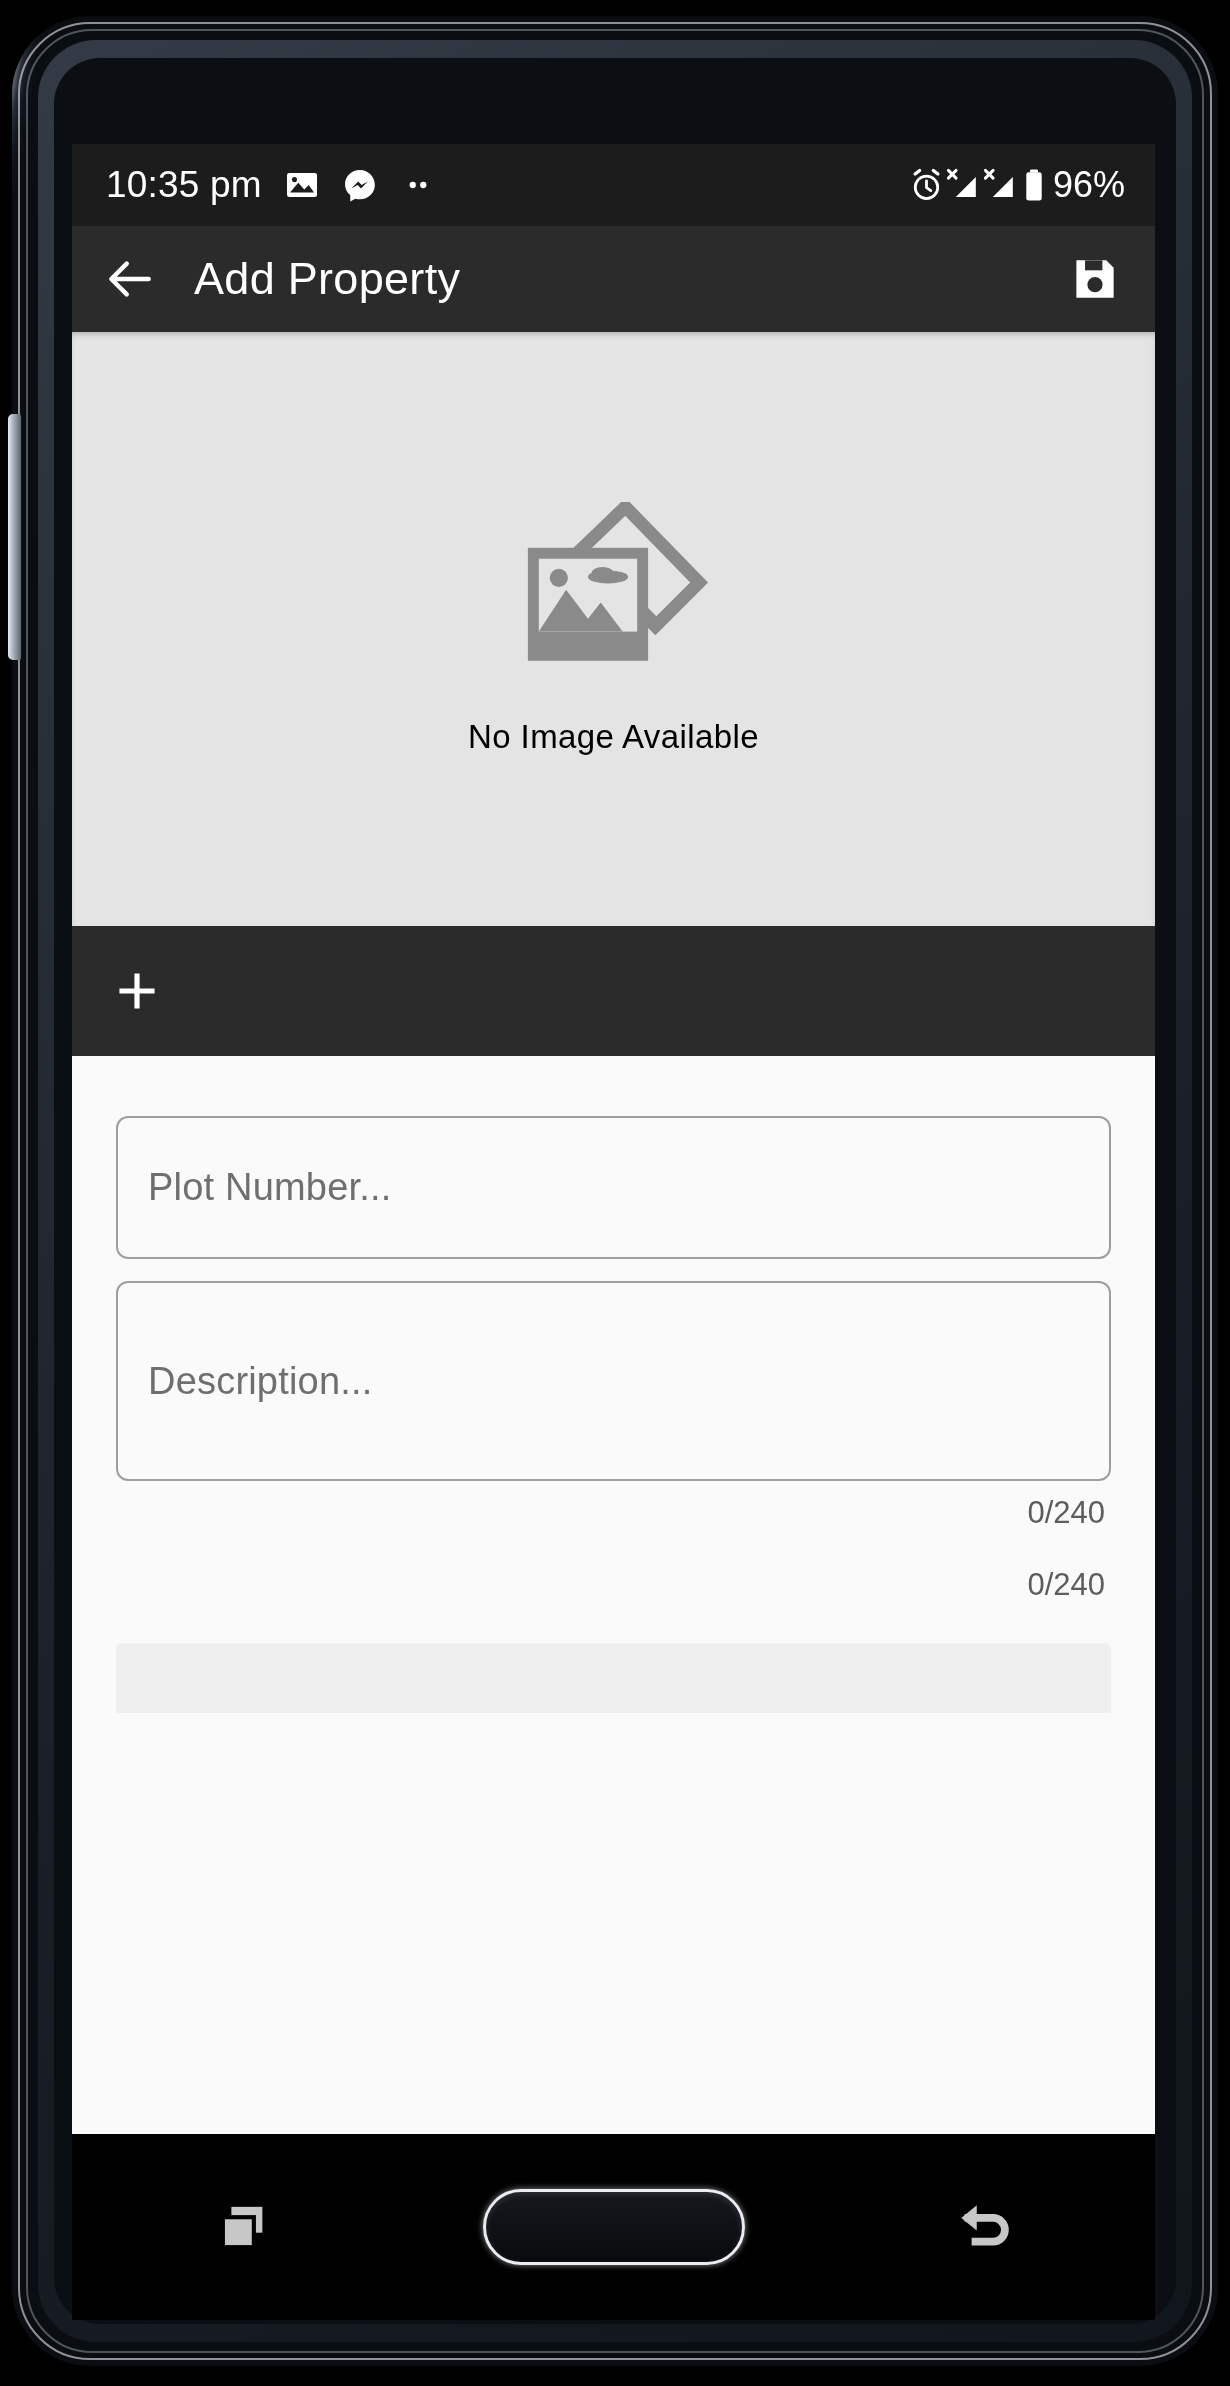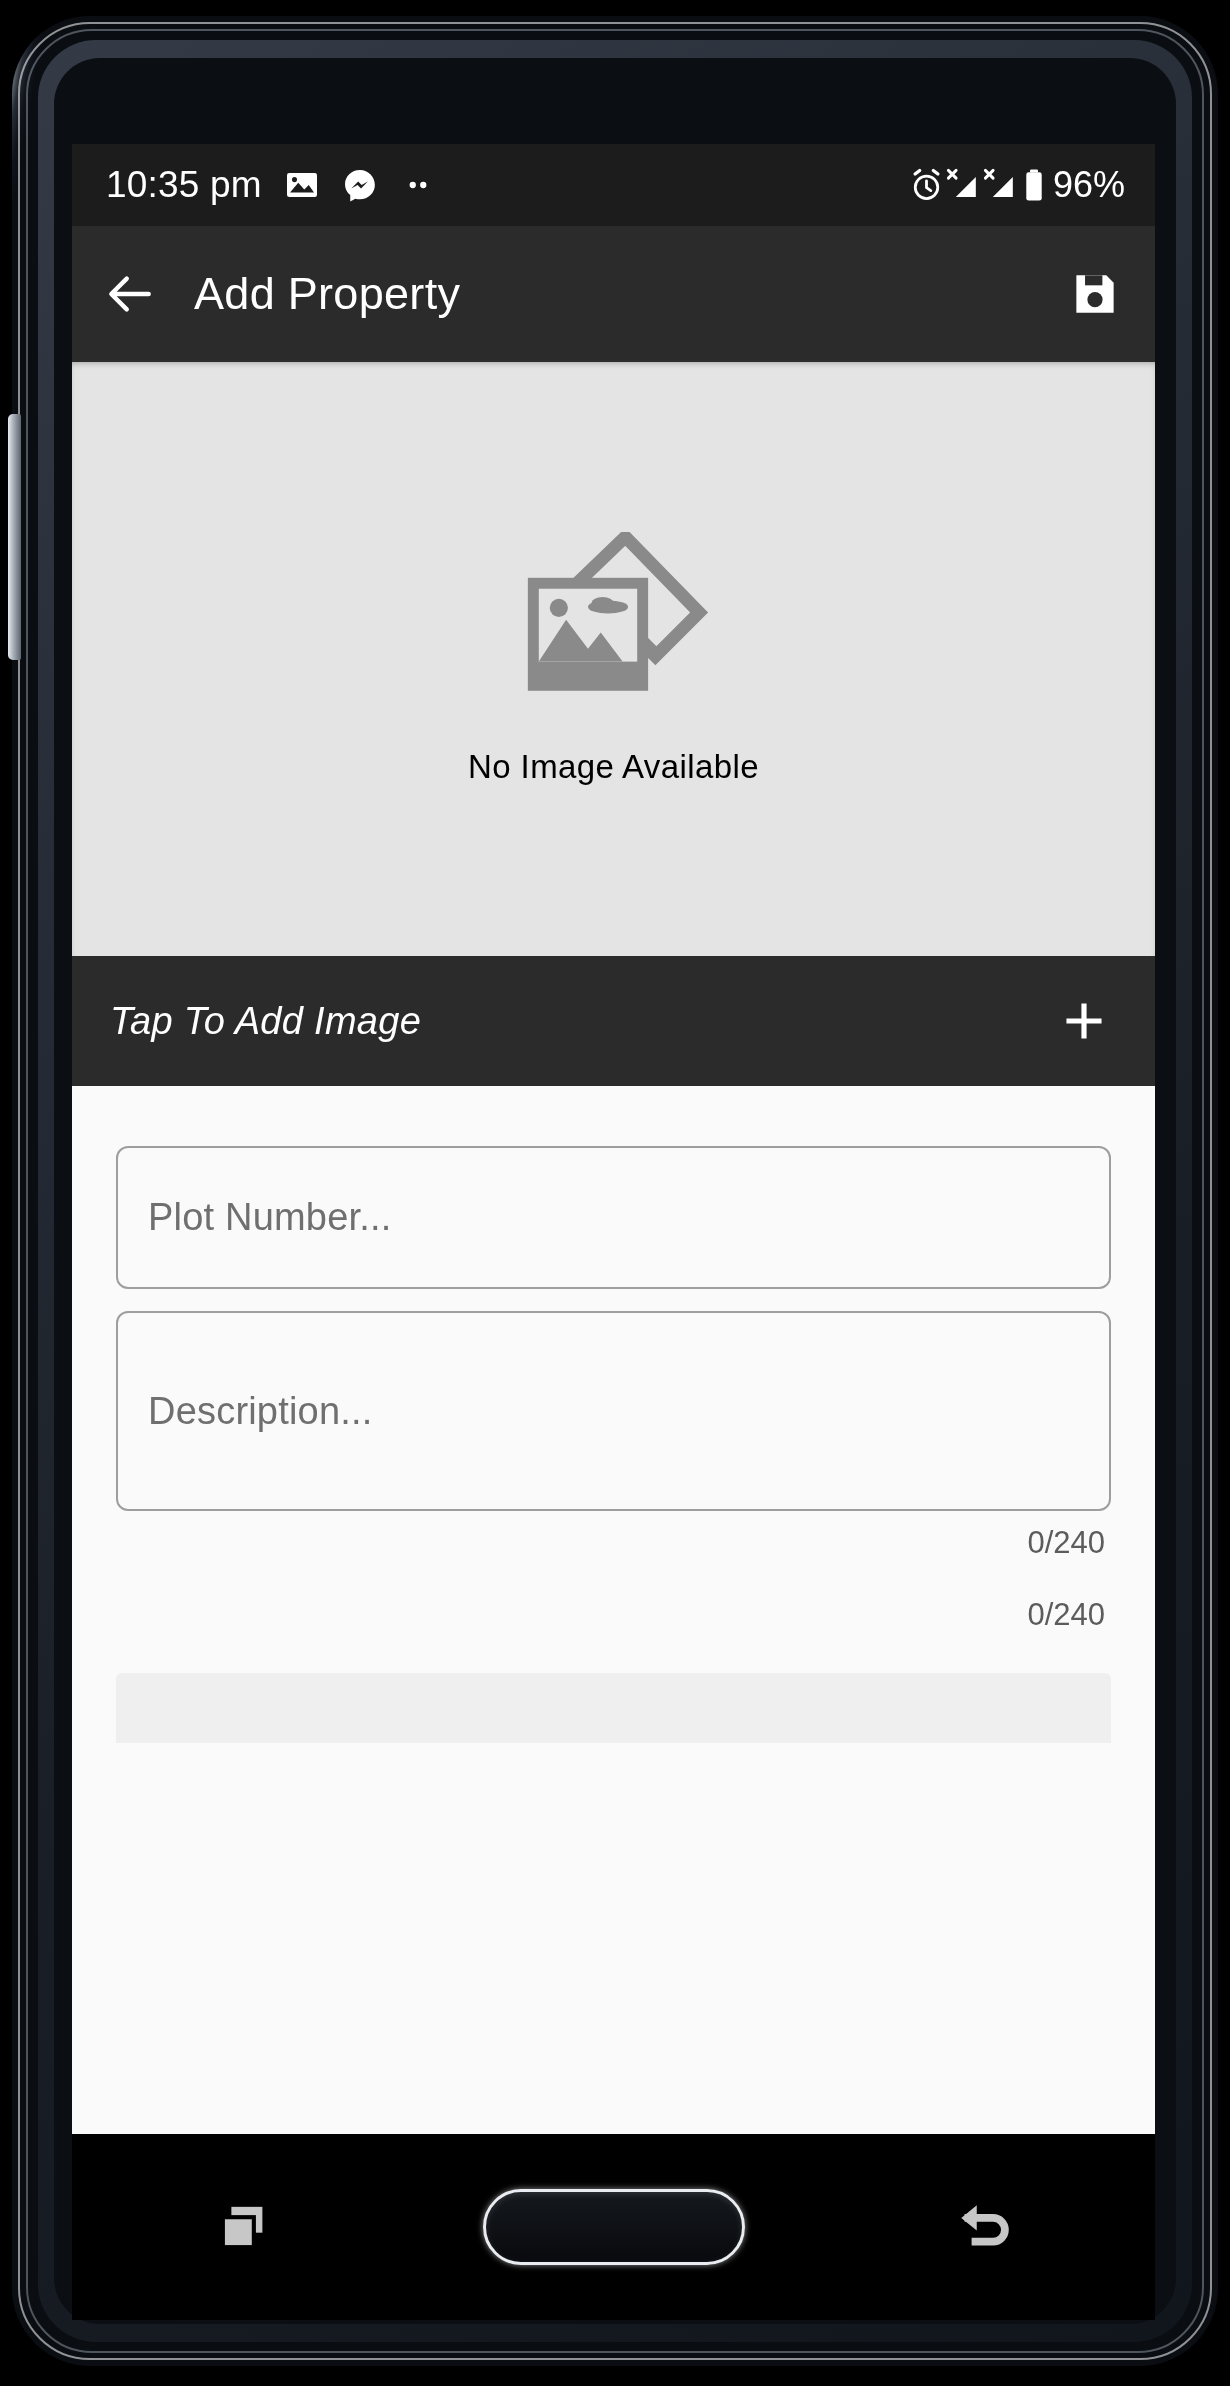--- a/index.html
+++ b/index.html
@@ -91,21 +91,21 @@
   }
   .sb-left { display: flex; align-items: center; gap: 22px; flex: 1; }
   .sb-time { font-size: 37px; font-weight: 400; letter-spacing: 0.2px; }
   .sb-right { display: flex; align-items: center; gap: 0; }
   .sb-batt-text { font-size: 36px; font-weight: 400; margin-left: 4px; }
 
   .ic { display: block; }
 
   
   .appbar {
-    height: 136px;
+    height: 106px;
     background: #2b2b2b;
     display: flex;
     align-items: center;
     padding: 0 34px 0 30px;
     color: #ffffff;
   }
   .appbar-title {
     font-size: 45px;
     font-weight: 400;
     margin-left: 36px;
@@ -321,21 +321,20 @@
           <circle cx="29" cy="41.5" r="5" fill="#8a8a8a"></circle>
           <ellipse cx="56" cy="41" rx="11" ry="3.6" fill="#8a8a8a"></ellipse>
           <ellipse cx="53" cy="38.6" rx="6" ry="3" fill="#8a8a8a"></ellipse>
           <path d="M18 71 L33 48 L45 64 L52 55 L64 71 Z" fill="#8a8a8a"></path>
         </svg>
       </span>
       <span class="noimg-label">No Image Available</span>
     </div>
 
     <div class="addbar">
-      <span class="addbar-label">Tap To Add Image</span>
       <span class="iconbtn">
         <svg class="ic" width="54" height="54" viewBox="0 0 24 24">
           <path d="M12 4.2 V19.8 M4.2 12 H19.8" stroke="#ffffff" stroke-width="2.3" stroke-linecap="butt"></path>
         </svg>
       </span>
     </div>
 
     <div class="form">
 
       <div class="row">

